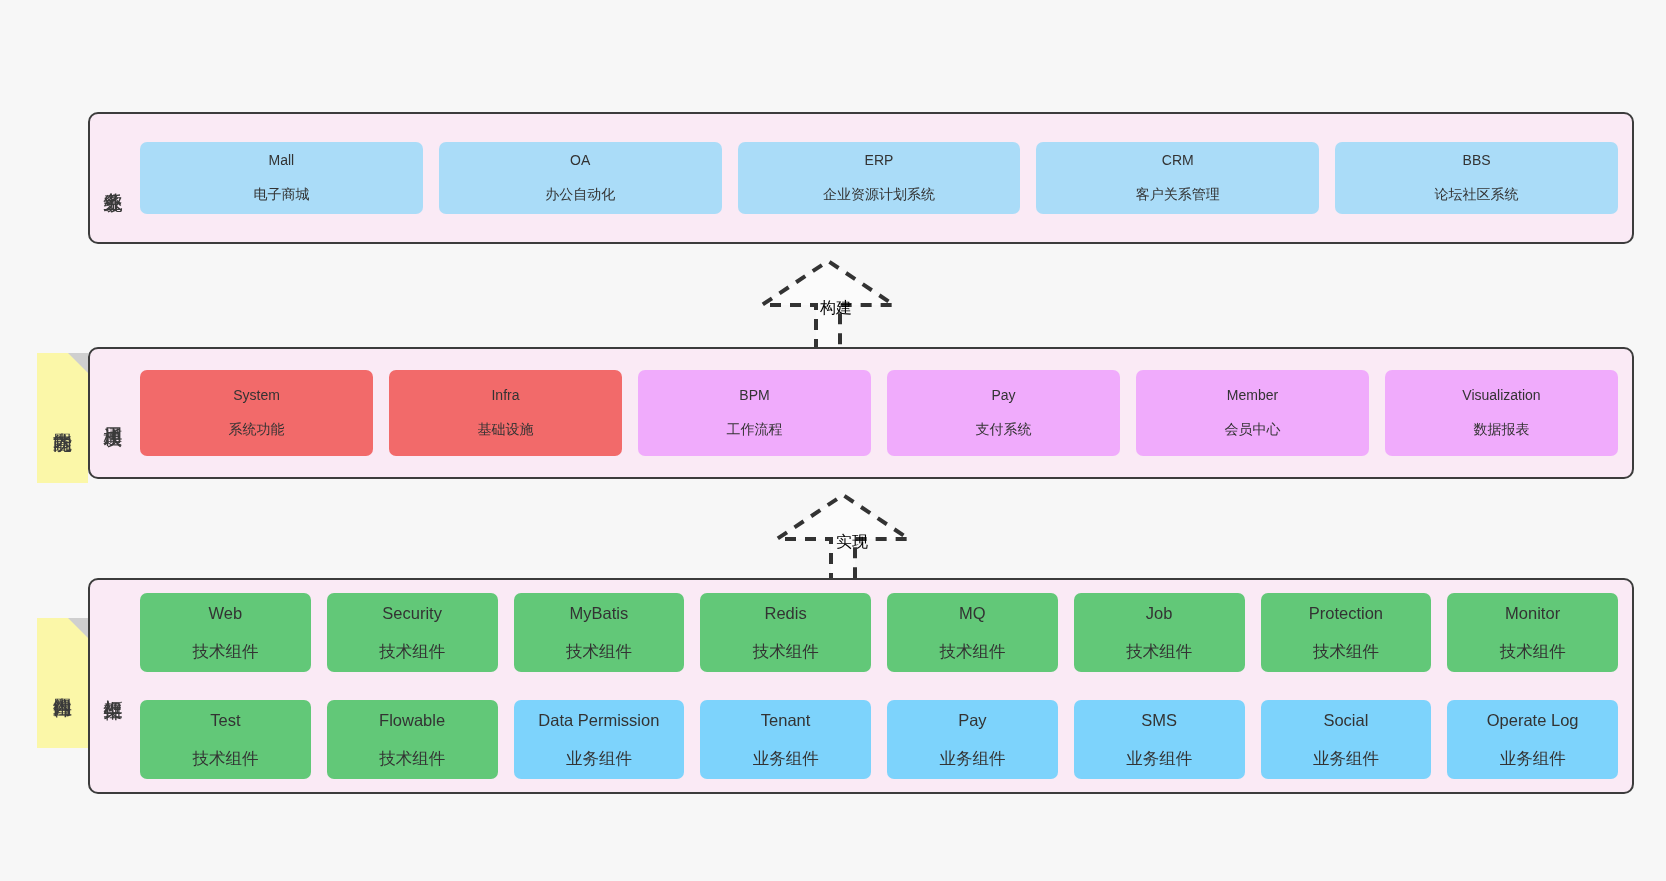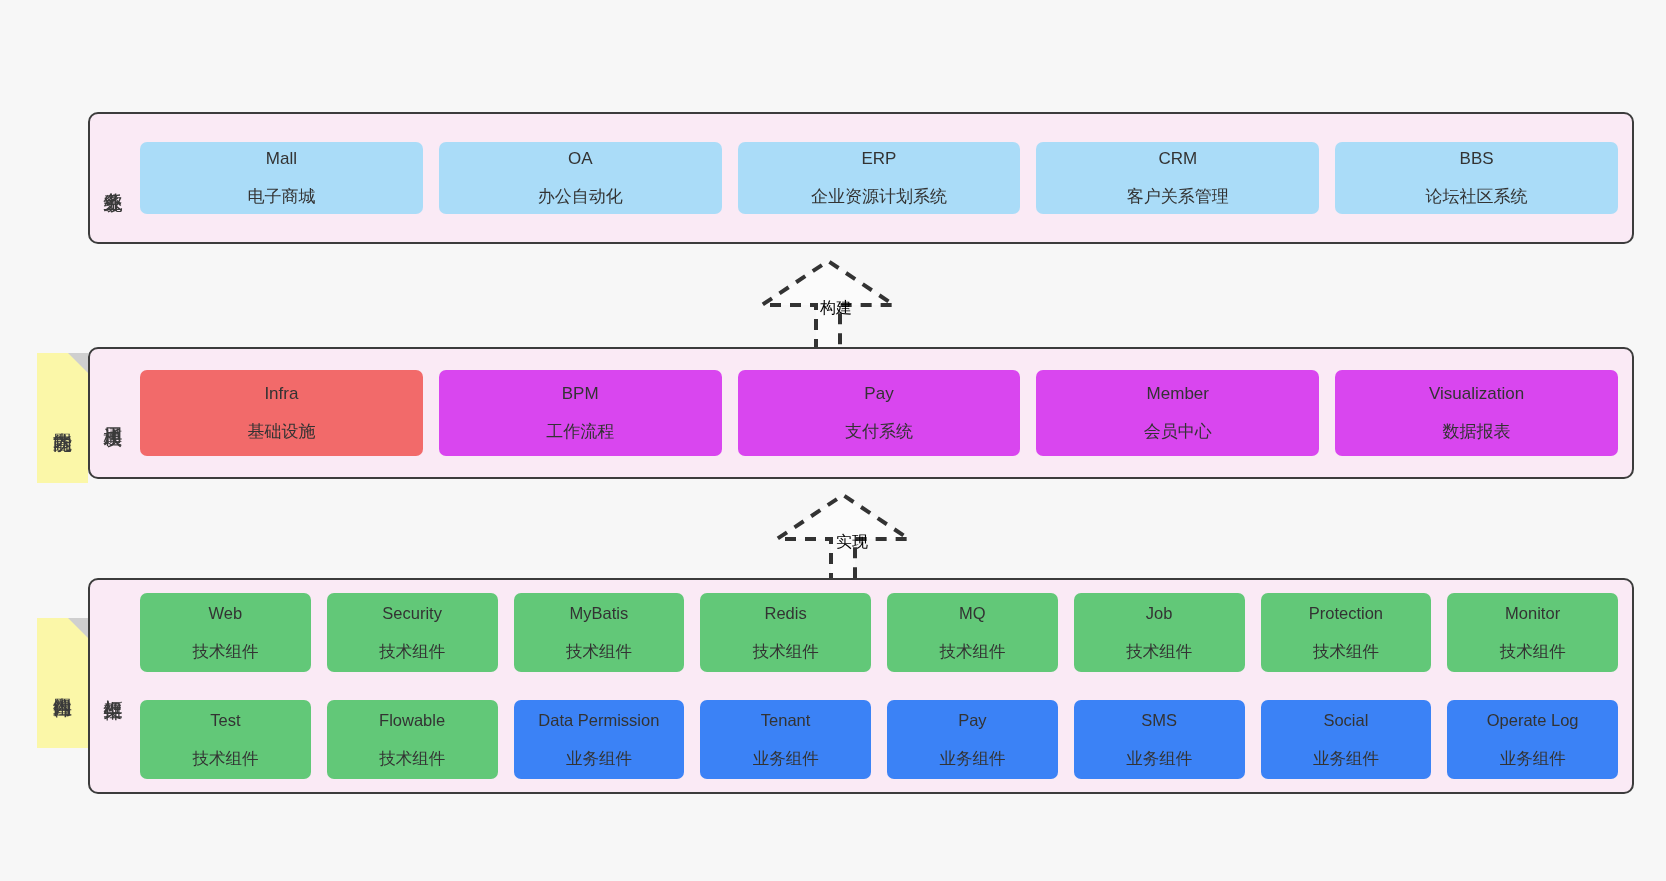--- a/index.html
+++ b/index.html
@@ -57,21 +57,21 @@
     gap: 16px;
   }
   .cell {
     flex: 1 1 0;
     border-radius: 7px;
     display: flex;
     flex-direction: column;
     align-items: center;
     justify-content: center;
     text-align: center;
-    font-size: 17px;
+    font-size: 14px;
     line-height: 1.28;
     color: #333;
     padding: 4px 6px;
     box-sizing: border-box;
   }
   .cell .t1 { display: block; }
   .cell .t2 { display: block; margin-top: 16px; }
 
   
   #layer-business {
@@ -84,33 +84,33 @@
 
   
   #layer-modules {
     left: 88px;
     top: 347px;
     width: 1546px;
     height: 132px;
   }
   #layer-modules .cell { height: 86px; }
   .c-strong { background: #f26a6a; }
-  .c-soft   { background: #d946ef; }
+  .c-soft   { background: #f0abfc; }
 
   
   #layer-framework {
     left: 88px;
     top: 578px;
     width: 1546px;
     height: 216px;
   }
   #layer-framework .layer-body { gap: 28px; padding-top: 14px; padding-bottom: 14px; }
   #layer-framework .cell { height: 79px; font-size: 16.5px; }
   .c-tech { background: #62c878; }
-  .c-biz  { background: #3b82f6; }
+  .c-biz  { background: #7dd3fc; }
 
   
   .note {
     position: absolute;
     width: 51px;
     background: #fbf7a8;
     font-size: 19px;
     line-height: 1.16;
     color: #3a3a3a;
     writing-mode: vertical-rl;
@@ -195,20 +195,24 @@
   </div>
 
   <div class="note" id="note-features">
     <span>内置功能</span>
   </div>
   <div class="layer" id="layer-modules">
     <div class="layer-title">通用模块</div>
     <div class="layer-body">
       <div class="row">
         <div class="cell c-strong">
+          <span class="t1">System</span>
+          <span class="t2">系统功能</span>
+        </div>
+        <div class="cell c-strong">
           <span class="t1">Infra</span>
           <span class="t2">基础设施</span>
         </div>
         <div class="cell c-soft">
           <span class="t1">BPM</span>
           <span class="t2">工作流程</span>
         </div>
         <div class="cell c-soft">
           <span class="t1">Pay</span>
           <span class="t2">支付系统</span>

